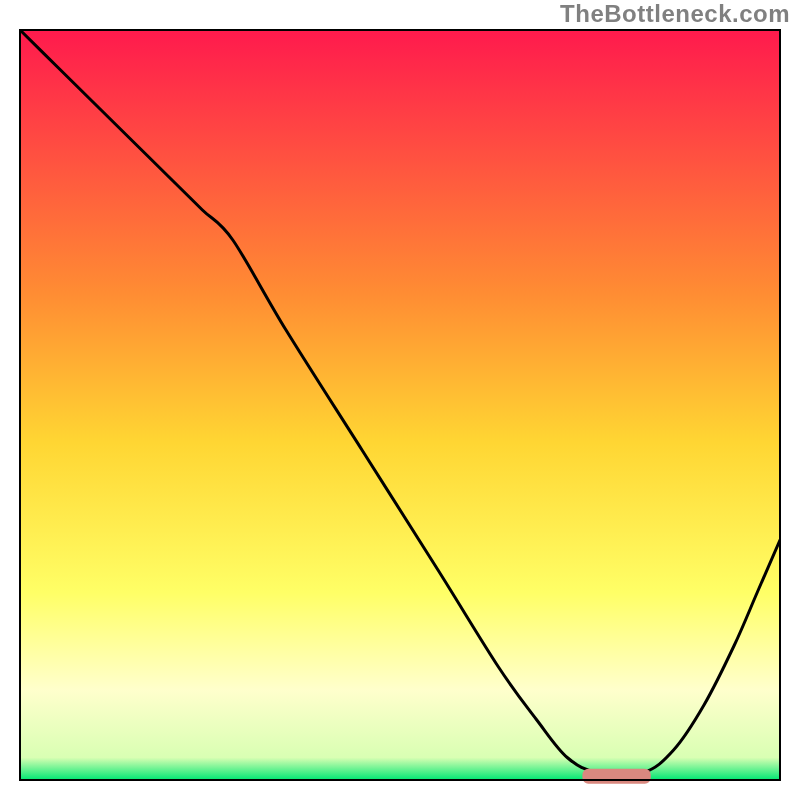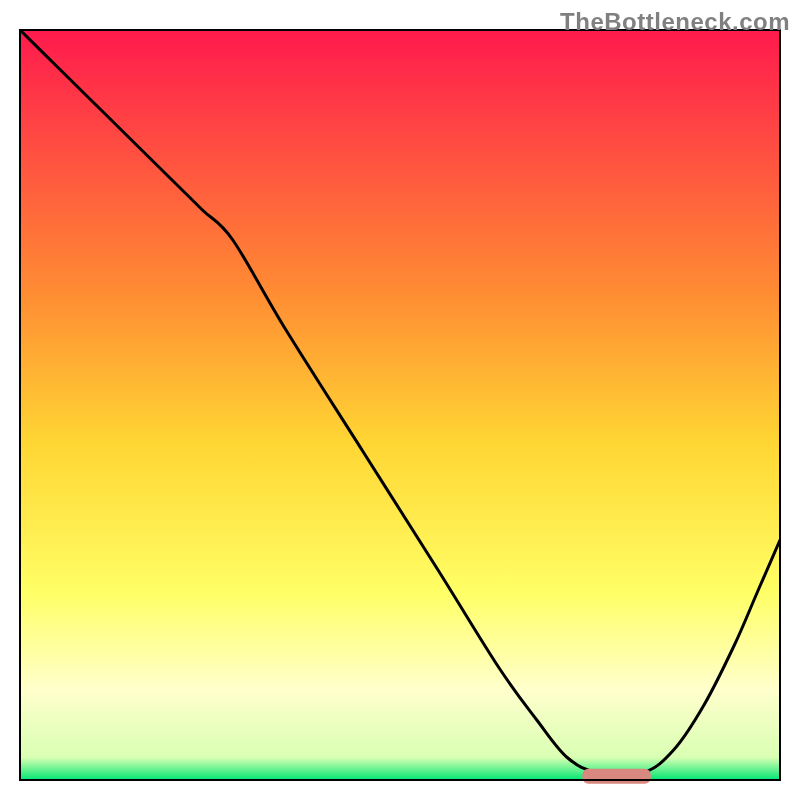--- a/index.html
+++ b/index.html
@@ -10,21 +10,21 @@
     background: #ffffff;
     font-family: Arial, Helvetica, sans-serif;
   }
   .wrap {
     position: relative;
     width: 800px;
     height: 800px;
   }
   .watermark {
     position: absolute;
-    top: 8px;
+    top: 0;
     right: 10px;
     font-size: 24px;
     font-weight: bold;
     color: #808080;
     letter-spacing: 0.5px;
     z-index: 10;
     text-align: center;
   }
   svg {
     display: block;

